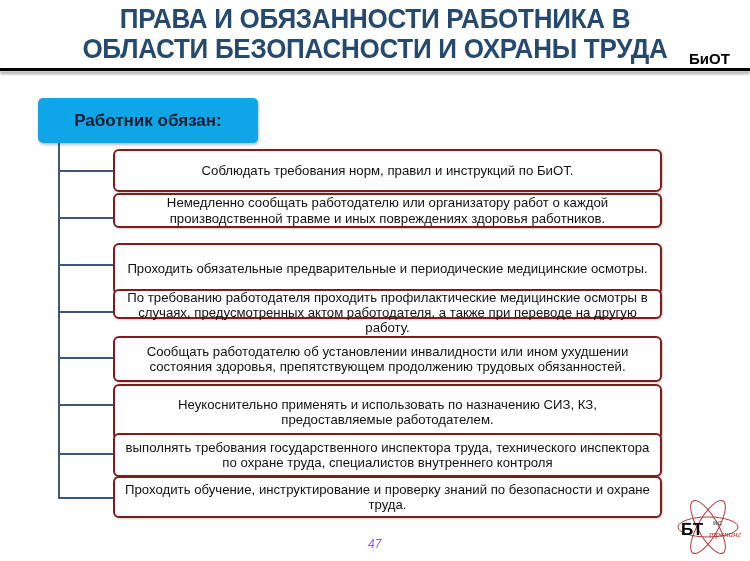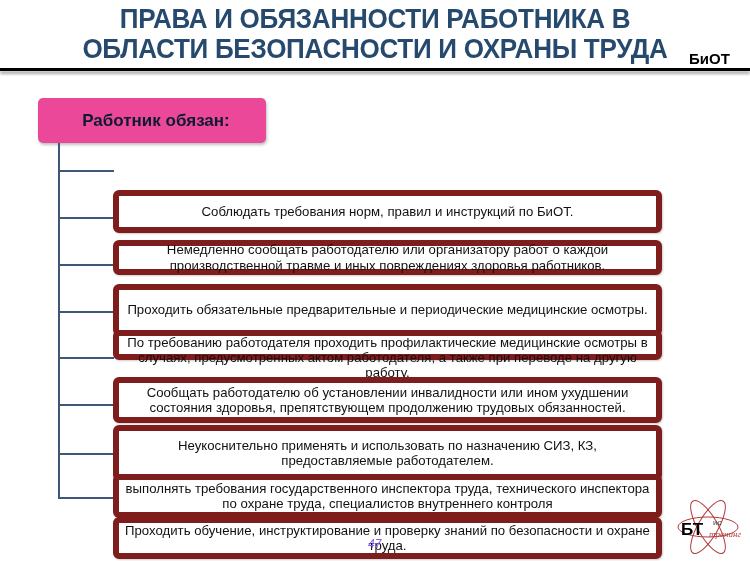--- a/index.html
+++ b/index.html
@@ -21,40 +21,40 @@
       position: absolute; left: 689px; top: 18px;
       font-weight: bold; font-size: 15px; color: #000; margin-top: 32px;
     }
     .rule {
       position: absolute; left: 0; top: 68px; width: 750px; height: 3px;
       background: #000;
       box-shadow: 0 3px 3px rgba(0,0,0,0.35);
     }
     .header-box {
       position: absolute; left: 38px; top: 98px; width: 220px; height: 45px;
-      background: #ec4899; border-radius: 5px;
+      background: #0ea5e9; border-radius: 5px;
       box-shadow: 1px 2px 3px rgba(0,0,0,0.25);
       display: flex; align-items: center; justify-content: center;
-      color: #0d1b2e; font-weight: bold; font-size: 17px; padding-left: 8px;
+      color: #0d1b2e; font-weight: bold; font-size: 17px;
     }
     .trunk {
       position: absolute; left: 58px; top: 143px; width: 2px; height: 356px;
       background: #3e5776;
     }
     .branch {
       position: absolute; left: 58px; width: 56px; height: 2px;
       background: #3e5776;
     }
     .item {
       position: absolute; left: 113px; width: 549px;
-      border: 6px solid #7f1d1d; border-radius: 6px; background: #ffffff;
+      border: 2px solid #7f1d1d; border-radius: 6px; background: #ffffff;
       box-shadow: 1px 1px 2px rgba(0,0,0,0.2);
       display: flex; align-items: center; justify-content: center;
       text-align: center; font-size: 13.2px; line-height: 15.5px; color: #111;
-      box-sizing: border-box; padding: 0 6px; margin-top: 41px;
+      box-sizing: border-box; padding: 0 6px;
     }
     .page-num {
       position: absolute; left: 368px; top: 537px;
       font-size: 12px; color: #8b5cf6; font-style: italic;
     }
     .logo {
       position: absolute; left: 673px; top: 497px; width: 70px; height: 60px;
     }
   </style>
 </head>
@@ -77,21 +77,21 @@
 <div class="branch" style="top:264px"></div>
 <div class="branch" style="top:311px"></div>
 <div class="branch" style="top:357px"></div>
 <div class="branch" style="top:404px"></div>
 <div class="branch" style="top:453px"></div>
 <div class="branch" style="top:497px"></div>
 
 <div class="item" style="top:149px;height:43px">
   <span>Соблюдать требования норм, правил и инструкций по БиОТ.</span>
 </div>
-<div class="item" style="top:199px;height:35px">
+<div class="item" style="top:193px;height:35px">
   <span>Немедленно сообщать работодателю или организатору работ о каждой производственной травме и иных повреждениях здоровья работников.</span>
 </div>
 <div class="item" style="top:243px;height:52px">
   <span>Проходить обязательные предварительные и периодические медицинские осмотры.</span>
 </div>
 <div class="item" style="top:289px;height:30px;align-items:flex-start;padding-top:0">
   <span style="line-height:15px;margin-top:-1px">По требованию работодателя проходить профилактические медицинские осмотры в случаях, предусмотренных актом работодателя, а также при переводе на другую работу.</span>
 </div>
 <div class="item" style="top:336px;height:46px">
   <span>Сообщать работодателю об установлении инвалидности или ином ухудшении состояния здоровья, препятствующем продолжению трудовых обязанностей.</span>

